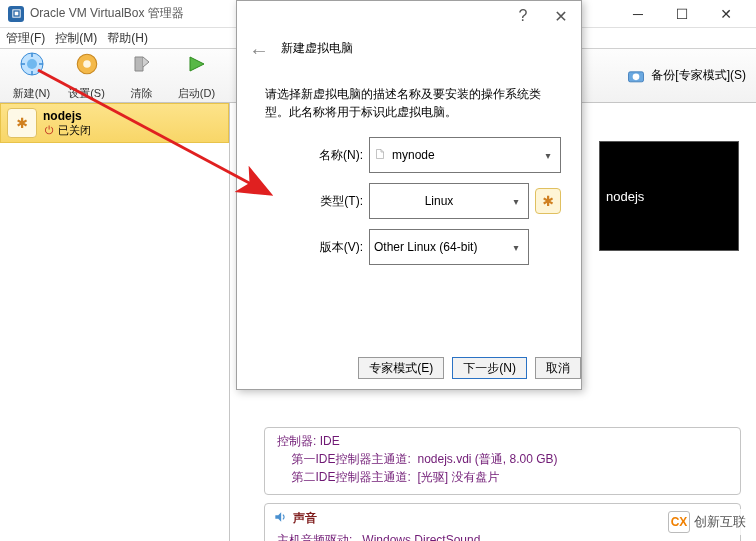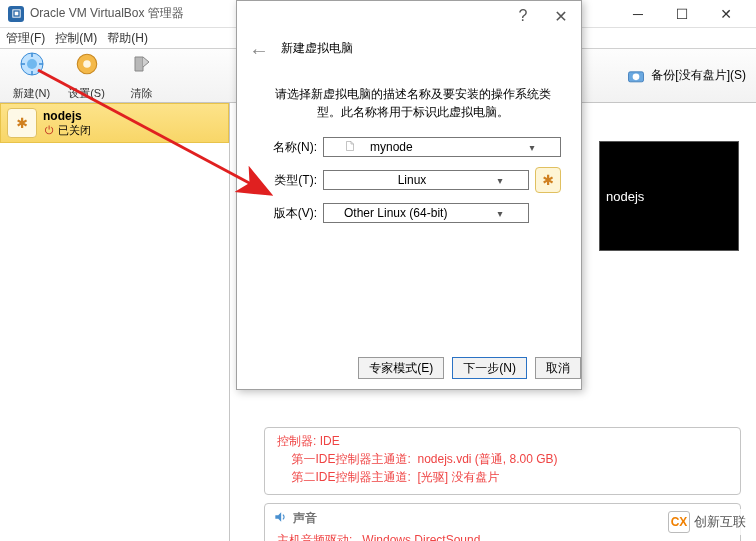--- a/index.html
+++ b/index.html
@@ -29,38 +29,38 @@
 .main { display: flex; height: calc(100% - 103px); width: 100%; position: relative; }
 .sidebar { width: 230px; background: #fff; border-right: 1px solid #c5c5c5; position: relative; }
 .vm-item { background: linear-gradient(#fde38a,#f8d668); border: 1px solid #e8c34a; margin: 0; padding: 4px 6px; display: flex; align-items: center; gap: 6px; }
 .vm-badge { width: 30px; height: 30px; background: #fef9e7; border: 1px solid #e0c060; border-radius: 4px; display:flex; align-items:center; justify-content:center; font-size:14px; color:#d08020;}
 .vm-info { display: flex; flex-direction: column; }
 .vm-name { font-size: 12px; font-weight: bold; }
 .vm-state { font-size: 11px; display:flex; align-items:center; gap:3px;}
 .state-dot{width:12px;height:12px;display:inline-flex;align-items:center;justify-content:center;color:#c03020;}
 .detail-groups { position: absolute; top: 105px; left: 264px; right: 15px; bottom: 10px; }
 .group { border: 1px solid #c5c5c5; border-radius: 4px; padding: 4px 8px 8px; margin-bottom: 8px; background: #fff; }
-.group-header { display: flex; align-items: center; gap: 6px; font-size: 12px; color: #737373; font-weight: bold; margin: 2px 0 4px; }
-.group-body { font-family: "SimSun","NSimSun",monospace; font-size: 12px; color: #ef4444; line-height: 1.5; padding-left: 4px; white-space: pre; }
+.group-header { display: flex; align-items: center; gap: 6px; font-size: 12px; color: #7f1d1d; font-weight: bold; margin: 2px 0 4px; }
+.group-body { font-family: "SimSun","NSimSun",monospace; font-size: 12px; color: #701a75; line-height: 1.5; padding-left: 4px; white-space: pre; }
 .preview-box { float: right; width: 140px; height: 110px; background: #000; border: 1px solid #555; margin: 2px 2px 6px 6px; color:#fff; display:flex; align-items:center; justify-content:flex-start; padding-left:6px; font-size:13px; font-family: monospace;}
 
 
 .dialog-mask { position: absolute; left: 0; top: 0; width: 100%; height: 100%; pointer-events:none; }
 .dialog { position: absolute; left: 236px; top: 0; width: 346px; height: 390px; background: #fff; border: 1px solid #a0a0a0; box-shadow: 2px 2px 8px rgba(0,0,0,0.25); pointer-events:auto; }
 .dialog-top { height: 30px; display: flex; align-items: center; justify-content: flex-end; padding: 0 6px; gap: 10px; }
 .dlg-icon-btn { width: 28px; height: 24px; display:flex; align-items:center; justify-content:center; font-size: 16px; color:#555;}
 .dialog-header { height: 36px; display: flex; align-items: center; gap: 12px; padding: 0 12px; border-bottom: 1px solid transparent; }
 .back-arrow { font-size: 20px; color: #888; }
 .dialog-title { font-size: 12px; color: #000; }
 .dialog-body { padding: 18px 20px 10px 28px; }
 .section-title { color: #1a5fad; font-size: 15px; margin-bottom: 16px; }
-.desc { font-size: 12px; color: #000; line-height: 1.5; margin-bottom: 16px; text-align: center; }
-.field-row { display: flex; align-items: center; gap: 6px; margin-bottom: 10px; font-size: 12px; font-family: "SimSun","NSimSun",monospace;}
+.desc { font-size: 12px; color: #000; line-height: 1.5; margin-bottom: 16px; }
+.field-row { display: flex; align-items: center; gap: 6px; margin-bottom: 10px; font-size: 12px; font-family: "SimSun","NSimSun",monospace; margin-left: 46px;}
 .field-label { width: 52px; text-align: right; color: #000; }
-.field-input { flex: 1; height: 20px; border: 1px solid #777; padding: 0 20px; font-size: 12px; display:flex; align-items:center; gap:12px; font-family: "SimSun","NSimSun",monospace;}
+.field-input { flex: 1; height: 36px; border: 1px solid #777; padding: 0 4px; font-size: 12px; display:flex; align-items:center; gap:4px; font-family: "SimSun","NSimSun",monospace;}
 .combo-arrow { width: 16px; text-align: center; color:#555; font-size:10px;}
 .os-badge { width: 26px; height: 26px; background: #fef5d6; border:1px solid #e0c060; border-radius:4px; display:flex;align-items:center;justify-content:center;color:#d08020;font-size:14px;}
 .dialog-footer { position: absolute; bottom: 10px; right: 0; display: flex; gap: 8px; }
 .dlg-btn { height: 22px; padding: 0 10px; font-size: 12px; background: #f2f2f2; border: 1px solid #999; display:flex;align-items:center;}
 .dlg-btn.default { border: 1px solid #2a72c4; }
 
 
 .arrow-svg { position: absolute; left: 30px; top: 58px; width: 260px; height: 150px; pointer-events: none; z-index: 50; }
 
 
@@ -118,29 +118,37 @@
   </div>
   <div class="tool-btn">
     <div class="tool-icon">
       <svg width="24" height="24" viewBox="0 0 24 24">
           <path d="M5 5 L13 5 L13 19 L5 19 Z" fill="#b8b8b8" stroke="#888"></path>
           <path d="M13 5 L19 10 L13 15" fill="#d0d0d0" stroke="#888"></path>
         </svg>
     </div>
     <span class="tool-label">清除</span>
   </div>
+  <div class="tool-btn">
+    <div class="tool-icon">
+      <svg width="24" height="24" viewBox="0 0 24 24">
+          <path d="M5 5 L19 12 L5 19 Z" fill="#58b846" stroke="#2e8b1e"></path>
+        </svg>
+    </div>
+    <span class="tool-label">启动(D)</span>
+  </div>
   <div class="toolbar-spacer"></div>
   <div class="snapshot-ctl">
     <div class="snap-icon">
       <svg width="20" height="20" viewBox="0 0 24 24">
           <rect x="3" y="7" width="18" height="12" rx="2" fill="#6aa8e0" stroke="#3a78b8"></rect>
           <circle cx="12" cy="13" r="4" fill="#fff"></circle>
         </svg>
     </div>
-    <span>备份[没有盘片](S)</span>
+    <span>备份[专家模式](S)</span>
   </div>
 </div>
 
 <div class="main">
   <div class="sidebar">
     <div class="vm-item">
       <div class="vm-badge">✱</div>
       <div class="vm-info">
         <span class="vm-name">nodejs</span>
         <span class="vm-state">

